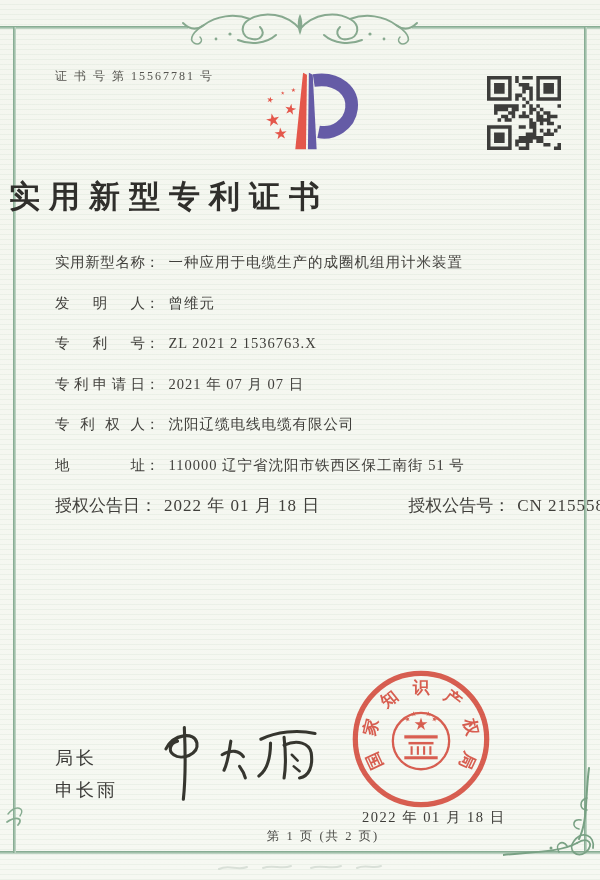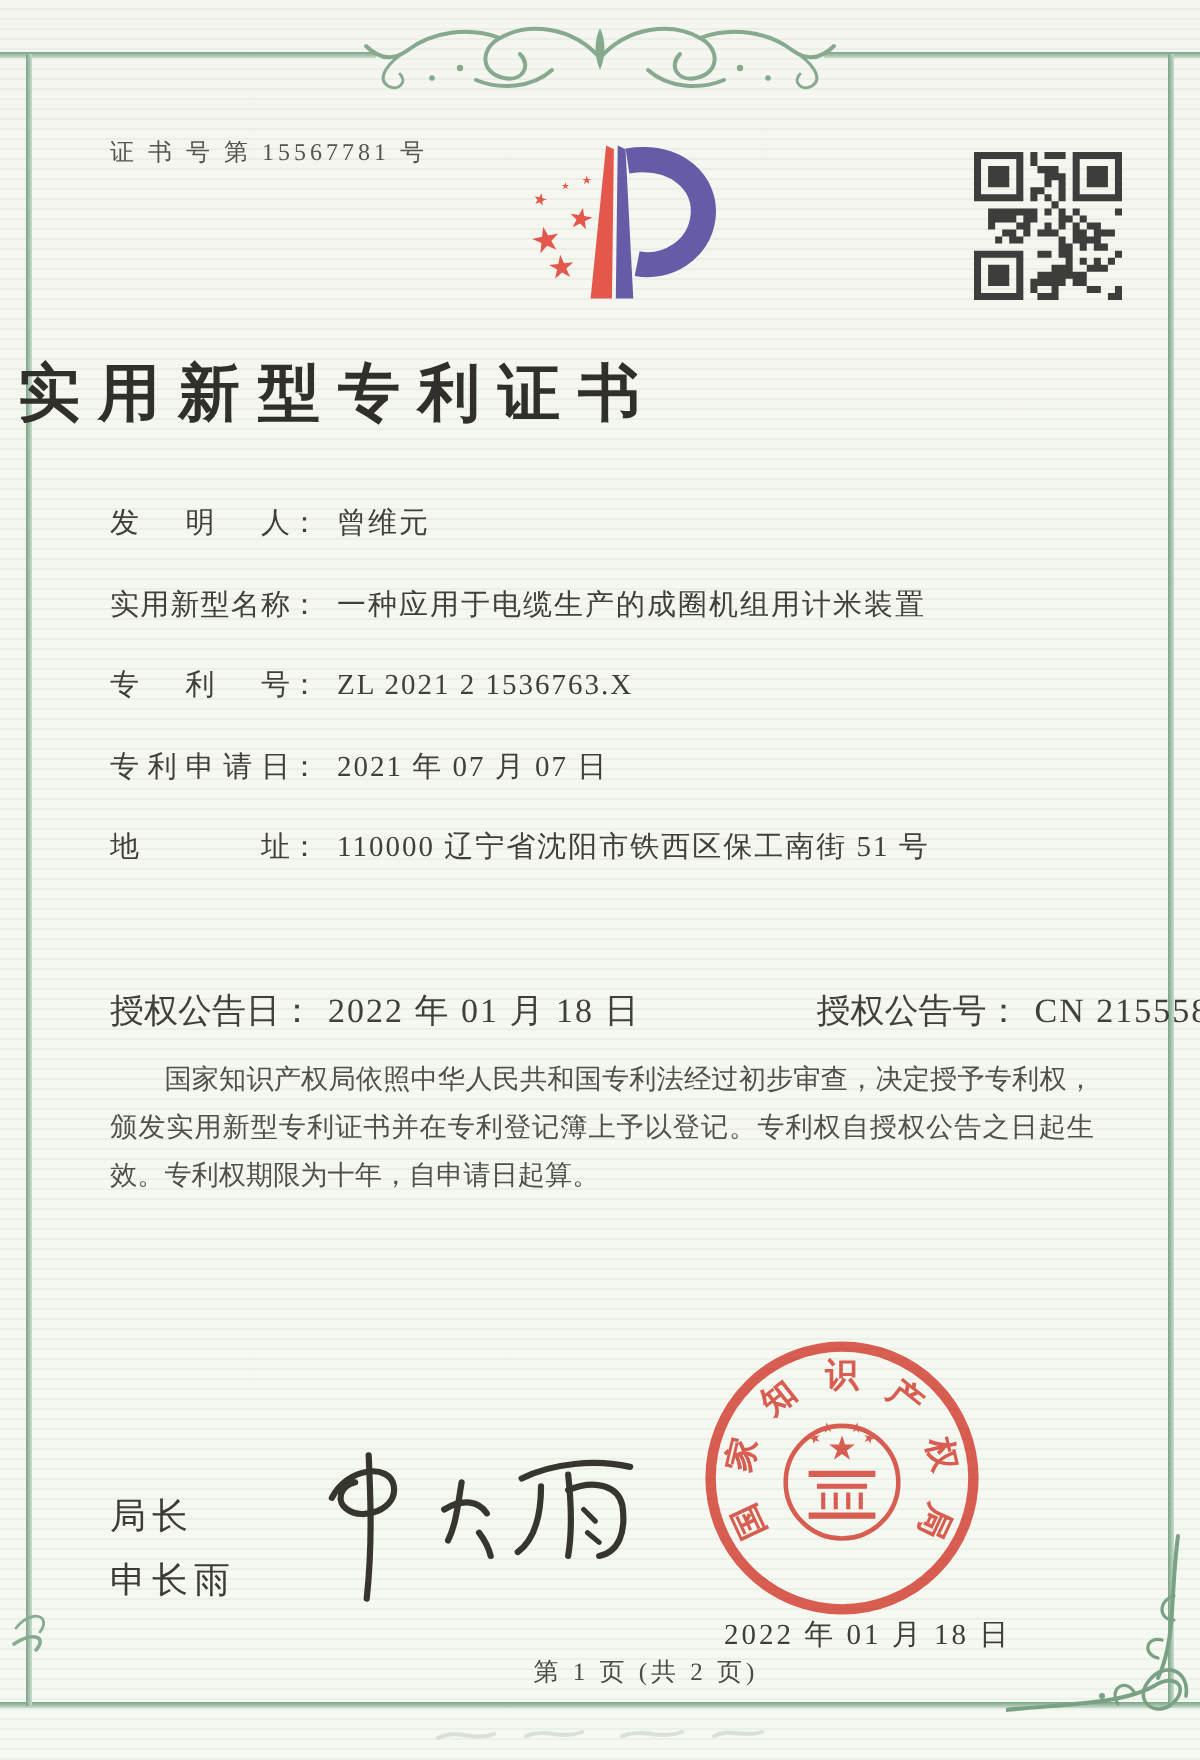--- a/index.html
+++ b/index.html
@@ -115,47 +115,49 @@
   <div class="qr">
     <svg id="qr-svg" width="74" height="74" viewBox="0 0 72 72">
         <path d="M0.00,0.00h24.00v3.43h-24.00zM0.00,20.57h24.00v3.43h-24.00zM0.00,3.43h3.43v17.14h-3.43zM20.57,3.43h3.43v17.14h-3.43zM6.86,6.86h10.29v10.29h-10.29zM48.00,0.00h24.00v3.43h-24.00zM48.00,20.57h24.00v3.43h-24.00zM48.00,3.43h3.43v17.14h-3.43zM68.57,3.43h3.43v17.14h-3.43zM54.86,6.86h10.29v10.29h-10.29zM0.00,48.00h24.00v3.43h-24.00zM0.00,68.57h24.00v3.43h-24.00zM0.00,51.43h3.43v17.14h-3.43zM20.57,51.43h3.43v17.14h-3.43zM6.86,54.86h10.29v10.29h-10.29zM27.43,0.00h3.43v3.43h-3.43zM34.29,0.00h3.43v3.43h-3.43zM37.71,0.00h3.43v3.43h-3.43zM41.14,0.00h3.43v3.43h-3.43zM27.43,3.43h3.43v3.43h-3.43zM30.86,6.86h3.43v3.43h-3.43zM34.29,6.86h3.43v3.43h-3.43zM37.71,6.86h3.43v3.43h-3.43zM34.29,10.29h3.43v3.43h-3.43zM37.71,10.29h3.43v3.43h-3.43zM41.14,10.29h3.43v3.43h-3.43zM34.29,13.71h3.43v3.43h-3.43zM41.14,13.71h3.43v3.43h-3.43zM27.43,17.14h3.43v3.43h-3.43zM30.86,17.14h3.43v3.43h-3.43zM41.14,17.14h3.43v3.43h-3.43zM27.43,20.57h3.43v3.43h-3.43zM34.29,20.57h3.43v3.43h-3.43zM41.14,20.57h3.43v3.43h-3.43zM37.71,24.00h3.43v3.43h-3.43zM6.86,27.43h3.43v3.43h-3.43zM10.29,27.43h3.43v3.43h-3.43zM13.71,27.43h3.43v3.43h-3.43zM17.14,27.43h3.43v3.43h-3.43zM20.57,27.43h3.43v3.43h-3.43zM24.00,27.43h3.43v3.43h-3.43zM27.43,27.43h3.43v3.43h-3.43zM34.29,27.43h3.43v3.43h-3.43zM41.14,27.43h3.43v3.43h-3.43zM48.00,27.43h3.43v3.43h-3.43zM68.57,27.43h3.43v3.43h-3.43zM6.86,30.86h3.43v3.43h-3.43zM10.29,30.86h3.43v3.43h-3.43zM13.71,30.86h3.43v3.43h-3.43zM17.14,30.86h3.43v3.43h-3.43zM24.00,30.86h3.43v3.43h-3.43zM27.43,30.86h3.43v3.43h-3.43zM41.14,30.86h3.43v3.43h-3.43zM44.57,30.86h3.43v3.43h-3.43zM51.43,30.86h3.43v3.43h-3.43zM6.86,34.29h3.43v3.43h-3.43zM20.57,34.29h3.43v3.43h-3.43zM24.00,34.29h3.43v3.43h-3.43zM34.29,34.29h3.43v3.43h-3.43zM41.14,34.29h3.43v3.43h-3.43zM48.00,34.29h3.43v3.43h-3.43zM54.86,34.29h3.43v3.43h-3.43zM58.29,34.29h3.43v3.43h-3.43zM13.71,37.71h3.43v3.43h-3.43zM17.14,37.71h3.43v3.43h-3.43zM24.00,37.71h3.43v3.43h-3.43zM30.86,37.71h3.43v3.43h-3.43zM34.29,37.71h3.43v3.43h-3.43zM37.71,37.71h3.43v3.43h-3.43zM48.00,37.71h3.43v3.43h-3.43zM51.43,37.71h3.43v3.43h-3.43zM58.29,37.71h3.43v3.43h-3.43zM61.71,37.71h3.43v3.43h-3.43zM65.14,37.71h3.43v3.43h-3.43zM10.29,41.14h3.43v3.43h-3.43zM17.14,41.14h3.43v3.43h-3.43zM20.57,41.14h3.43v3.43h-3.43zM41.14,41.14h3.43v3.43h-3.43zM48.00,41.14h3.43v3.43h-3.43zM51.43,41.14h3.43v3.43h-3.43zM54.86,41.14h3.43v3.43h-3.43zM58.29,41.14h3.43v3.43h-3.43zM41.14,44.57h3.43v3.43h-3.43zM44.57,44.57h3.43v3.43h-3.43zM51.43,44.57h3.43v3.43h-3.43zM58.29,44.57h3.43v3.43h-3.43zM61.71,44.57h3.43v3.43h-3.43zM30.86,48.00h3.43v3.43h-3.43zM34.29,48.00h3.43v3.43h-3.43zM41.14,48.00h3.43v3.43h-3.43zM44.57,48.00h3.43v3.43h-3.43zM68.57,48.00h3.43v3.43h-3.43zM44.57,51.43h3.43v3.43h-3.43zM51.43,51.43h3.43v3.43h-3.43zM58.29,51.43h3.43v3.43h-3.43zM65.14,51.43h3.43v3.43h-3.43zM37.71,54.86h3.43v3.43h-3.43zM41.14,54.86h3.43v3.43h-3.43zM44.57,54.86h3.43v3.43h-3.43zM54.86,54.86h3.43v3.43h-3.43zM58.29,54.86h3.43v3.43h-3.43zM61.71,54.86h3.43v3.43h-3.43zM30.86,58.29h3.43v3.43h-3.43zM34.29,58.29h3.43v3.43h-3.43zM37.71,58.29h3.43v3.43h-3.43zM41.14,58.29h3.43v3.43h-3.43zM44.57,58.29h3.43v3.43h-3.43zM48.00,58.29h3.43v3.43h-3.43zM51.43,58.29h3.43v3.43h-3.43zM27.43,61.71h3.43v3.43h-3.43zM30.86,61.71h3.43v3.43h-3.43zM34.29,61.71h3.43v3.43h-3.43zM37.71,61.71h3.43v3.43h-3.43zM41.14,61.71h3.43v3.43h-3.43zM48.00,61.71h3.43v3.43h-3.43zM51.43,61.71h3.43v3.43h-3.43zM27.43,65.14h3.43v3.43h-3.43zM37.71,65.14h3.43v3.43h-3.43zM54.86,65.14h3.43v3.43h-3.43zM58.29,65.14h3.43v3.43h-3.43zM68.57,65.14h3.43v3.43h-3.43zM30.86,68.57h3.43v3.43h-3.43zM34.29,68.57h3.43v3.43h-3.43zM37.71,68.57h3.43v3.43h-3.43zM65.14,68.57h3.43v3.43h-3.43zM68.57,68.57h3.43v3.43h-3.43z" fill="#3d3d3b"></path>
       </svg>
   </div>
 
   <div class="title">实用新型专利证书</div>
 
   <div class="fields">
     <div class="frow">
+      <span class="flabel">实用新型名称</span><span>：</span><span class="fvalue">一种应用于电缆生产的成圈机组用计米装置</span>
+    </div>
+    <div class="frow">
       <span class="flabel">发明人</span><span>：</span><span class="fvalue">曾维元</span>
     </div>
     <div class="frow">
-      <span class="flabel">实用新型名称</span><span>：</span><span class="fvalue">一种应用于电缆生产的成圈机组用计米装置</span>
-    </div>
-    <div class="frow">
       <span class="flabel">专利号</span><span>：</span><span class="fvalue">ZL 2021 2 1536763.X</span>
     </div>
     <div class="frow">
       <span class="flabel">专利申请日</span><span>：</span><span class="fvalue">2021 年 07 月 07 日</span>
+    </div>
+    <div class="frow">
+      <span class="flabel">专利权人</span><span>：</span><span class="fvalue">沈阳辽缆电线电缆有限公司</span>
     </div>
     <div class="frow">
       <span class="flabel">地址</span><span>：</span><span class="fvalue">110000 辽宁省沈阳市铁西区保工南街 51 号</span>
     </div>
   </div>
 
   <div class="grant">
     <span>
       <span>授权公告日</span><span>：</span><span class="fvalue">2022 年 01 月 18 日</span>
     </span>
     <span>
       <span>授权公告号</span><span>：</span><span class="fvalue">CN 215558036 U</span>
     </span>
   </div>
 
   <div class="paras">
-    <p>国家知识产权局依照中华人民共和国专利法经过初步审查，决定授予专利权，颁发实用新型专利证书并在专利登记簿上予以登记。专利权自授权公告之日起生效。专利权期限为十年，自申请日起算。</p>
   </div>
 
   <div class="signer">
     <div>局长</div>
     <div>申长雨</div>
   </div>
 
   <div class="signature">
     <svg width="205" height="92" viewBox="0 0 210 95" fill="none" stroke="#26261f" stroke-width="3.2" stroke-linecap="round" opacity="0.92">
       <path d="M28,34 C36,18 58,16 60,28 C62,40 44,46 36,40 C30,36 32,28 40,26"></path>

